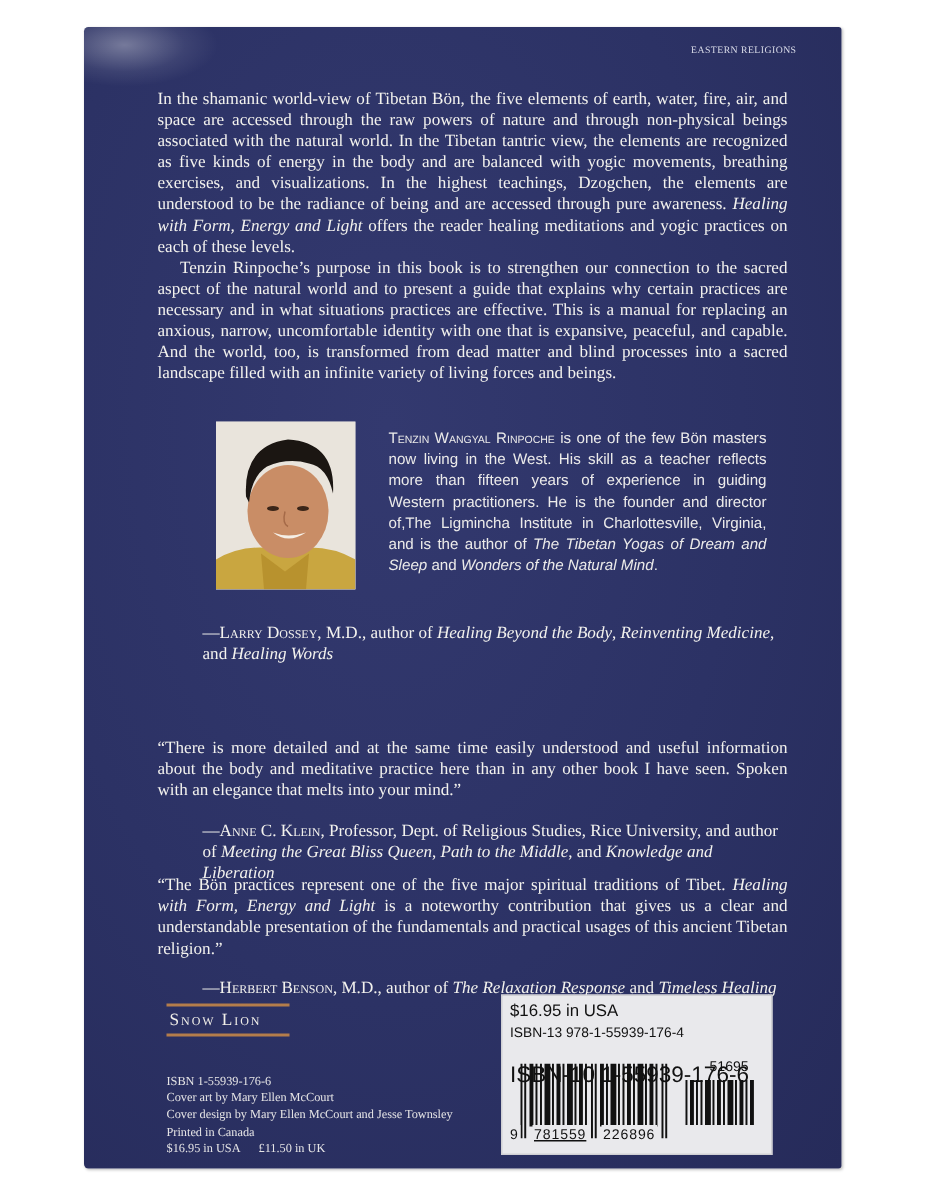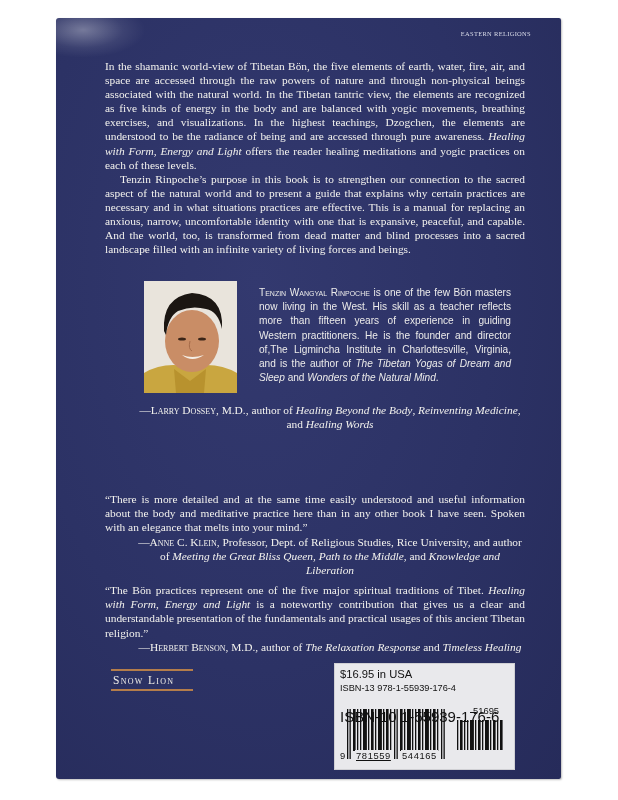--- a/index.html
+++ b/index.html
@@ -39,21 +39,21 @@
     position: absolute; left: 203px; top: 268px; width: 252px;
     font-family: "Liberation Sans", "DejaVu Sans", sans-serif;
     font-size: 10.1px; line-height: 14.2px; text-align: justify; color: #ecebea;
   }
   .sc { font-variant: small-caps; }
   .quote {
     position: absolute; left: 49px; width: 420px;
     font-size: 11.4px; line-height: 14.2px; text-align: justify;
   }
   .quote .q { margin: 0; }
-  .quote .attr { margin: 0 0 0 30px; text-align: center; }
+  .quote .attr { margin: 12px 0 0 30px; text-align: left; }
   .quote .attr .name { font-variant: small-caps; }
   .q1 { top: 385px; }
   .q2 { top: 474px; }
   .q3 { top: 565px; }
   .logo {
     position: absolute; left: 55px; top: 651px; width: 82px;
   }
   .logo .rule { height: 2px; background: #b47d4b; }
   .logo .word {
     font-family: Liberation Serif, serif; font-size: 11.5px; letter-spacing: 1.3px;
@@ -120,20 +120,27 @@
     <p class="q"><span>“The Bön practices represent one of the five major spiritual traditions of Tibet. </span><em>Healing with Form, Energy and Light</em><span> is a noteworthy contribution that gives us a clear and understandable presentation of the fundamentals and practical usages of this ancient Tibetan religion.”</span></p>
     <p class="attr"><span>—</span><span class="name">Herbert Benson</span><span>, M.D.</span><span>, author of </span><em>The Relaxation Response</em><span> and </span><em>Timeless Healing</em></p>
   </div>
 
   <div class="logo">
     <div class="rule"></div>
     <div class="word">Snow Lion</div>
     <div class="rule"></div>
   </div>
 
+  <div class="imprint">
+    <div>ISBN 1-55939-176-6</div>
+    <div>Cover art by Mary Ellen McCourt</div>
+    <div>Cover design by Mary Ellen McCourt and Jesse Townsley</div>
+    <div>Printed in Canada</div>
+    <div><span>$16.95 in USA</span><span class="gap"></span><span>£11.50 in UK</span></div>
+  </div>
 
   <div class="barcode-box">
     <div class="bc-price">$16.95 in USA</div>
     <div class="bc-isbn13">ISBN-13 978-1-55939-176-4</div>
     <div class="bc-isbn10">ISBN-10 1-55939-176-6</div>
     <div class="bc-addon-num">51695</div>
 
     <svg class="bc-main" width="104" height="50" viewBox="0 0 104 50">
       <g fill="#111">
         <rect x="2" y="0" width="1.3" height="50"></rect>
@@ -180,15 +187,15 @@
         <rect x="29" y="0" width="3.9" height="30"></rect>
           <rect x="34" y="0" width="1.3" height="30"></rect>
         <rect x="37" y="0" width="2.6" height="30"></rect>
           <rect x="41" y="0" width="1.3" height="30"></rect>
         <rect x="44" y="0" width="2.6" height="30"></rect>
       </g>
     </svg>
 
     <div class="bc-digits" style="left:4px;">9</div>
     <div class="bc-digits" style="left:20px;text-decoration:underline;">781559</div>
-    <div class="bc-digits" style="left:66px;">544165</div>
+    <div class="bc-digits" style="left:66px;">226896</div>
   </div>
 </div>
 
 </body></html>

